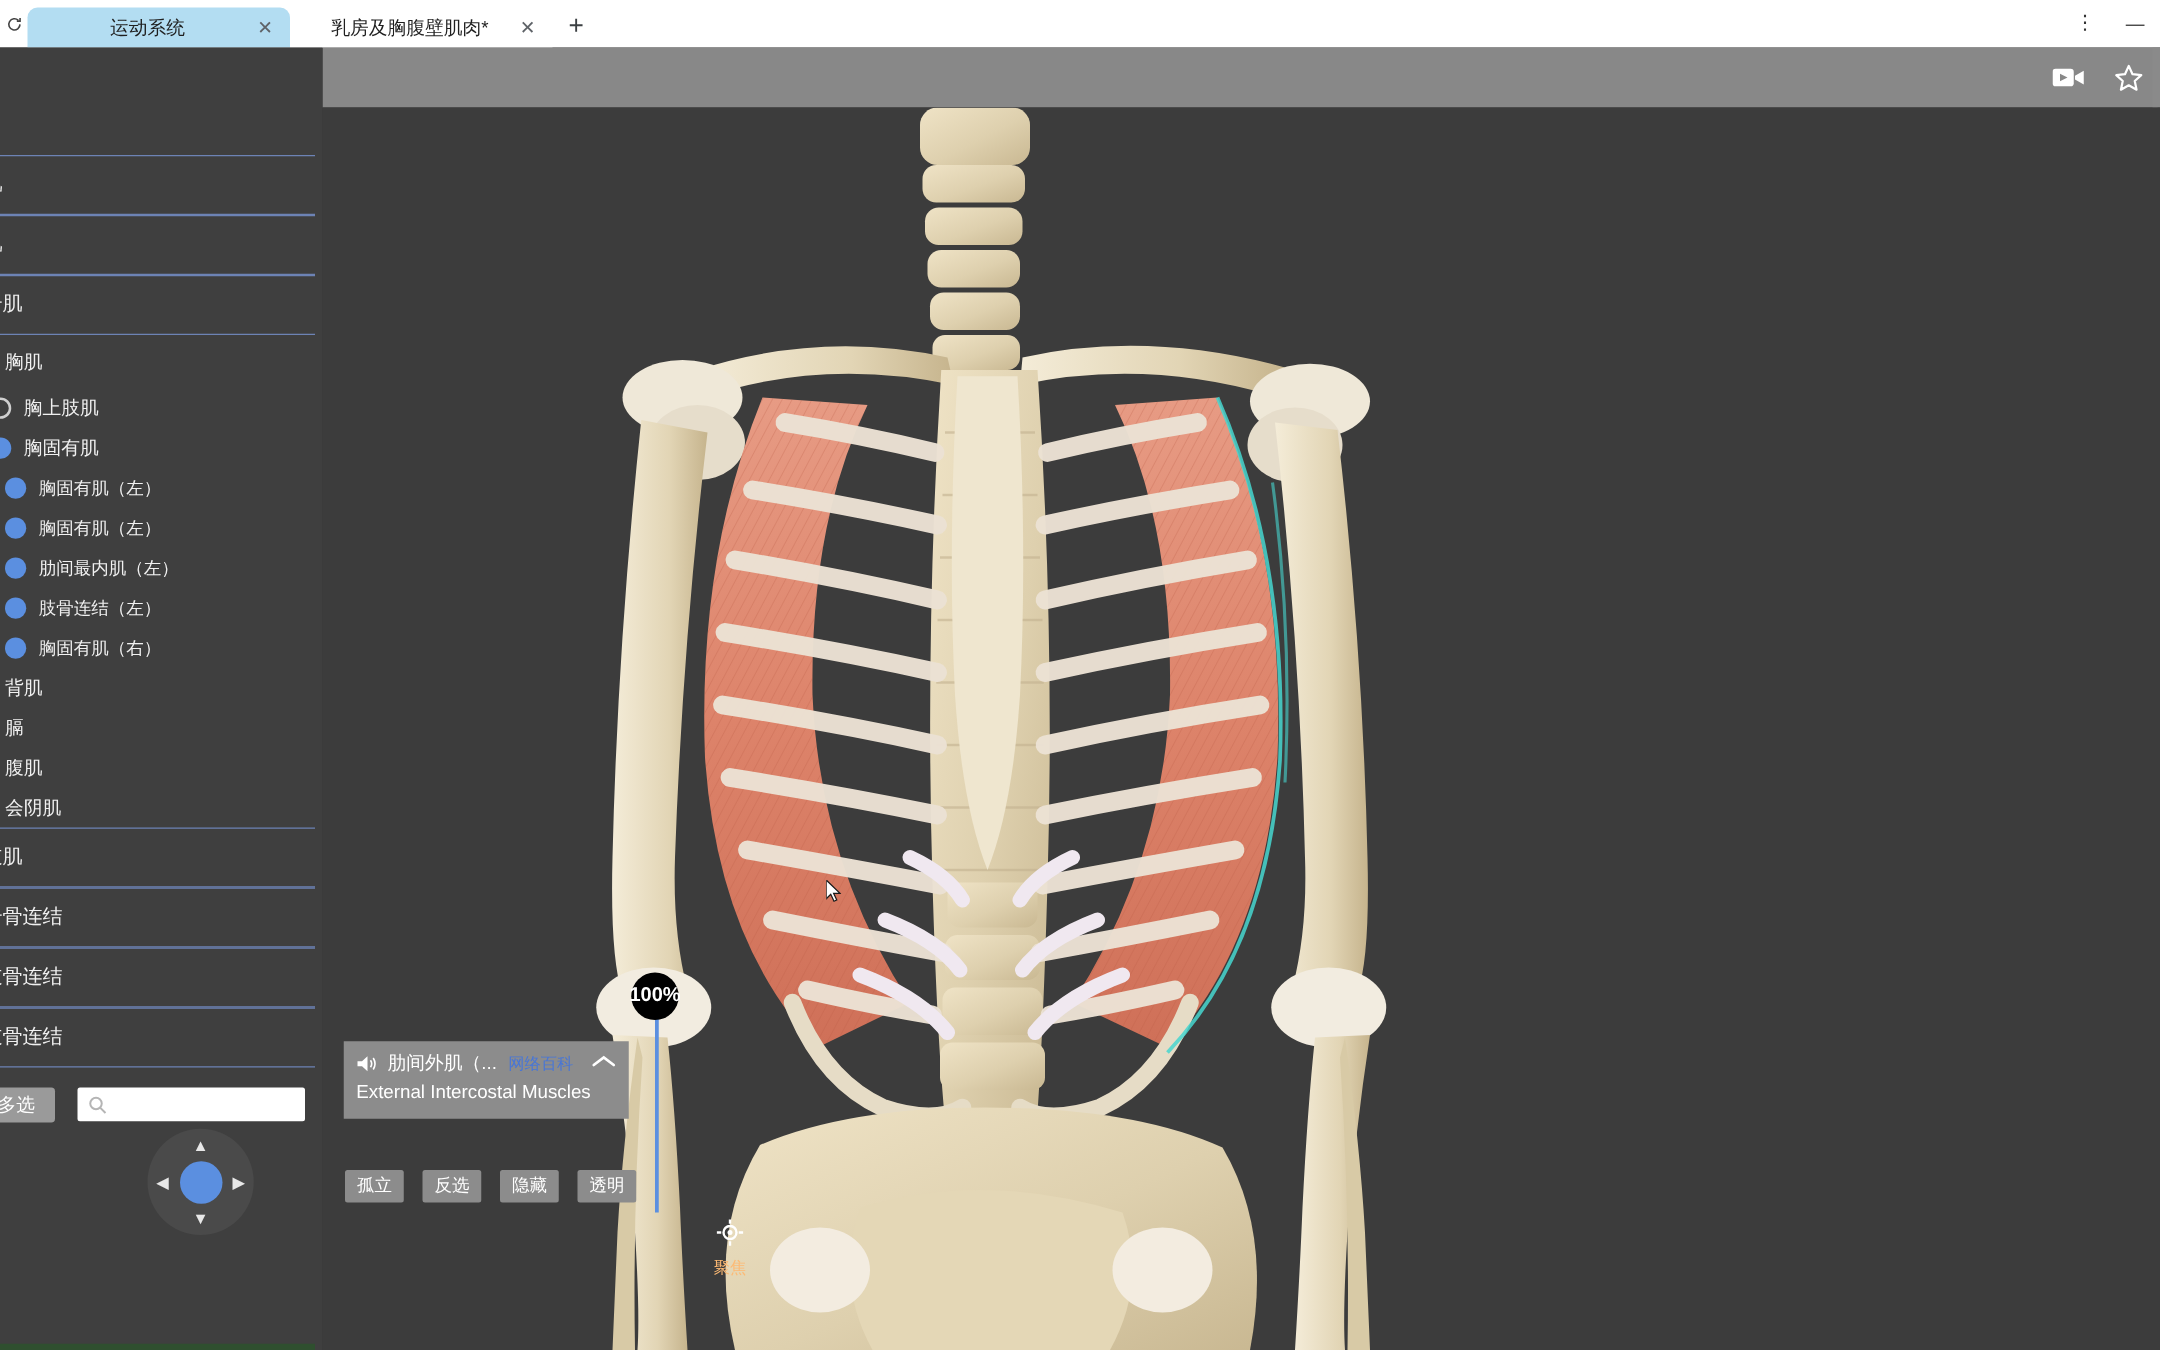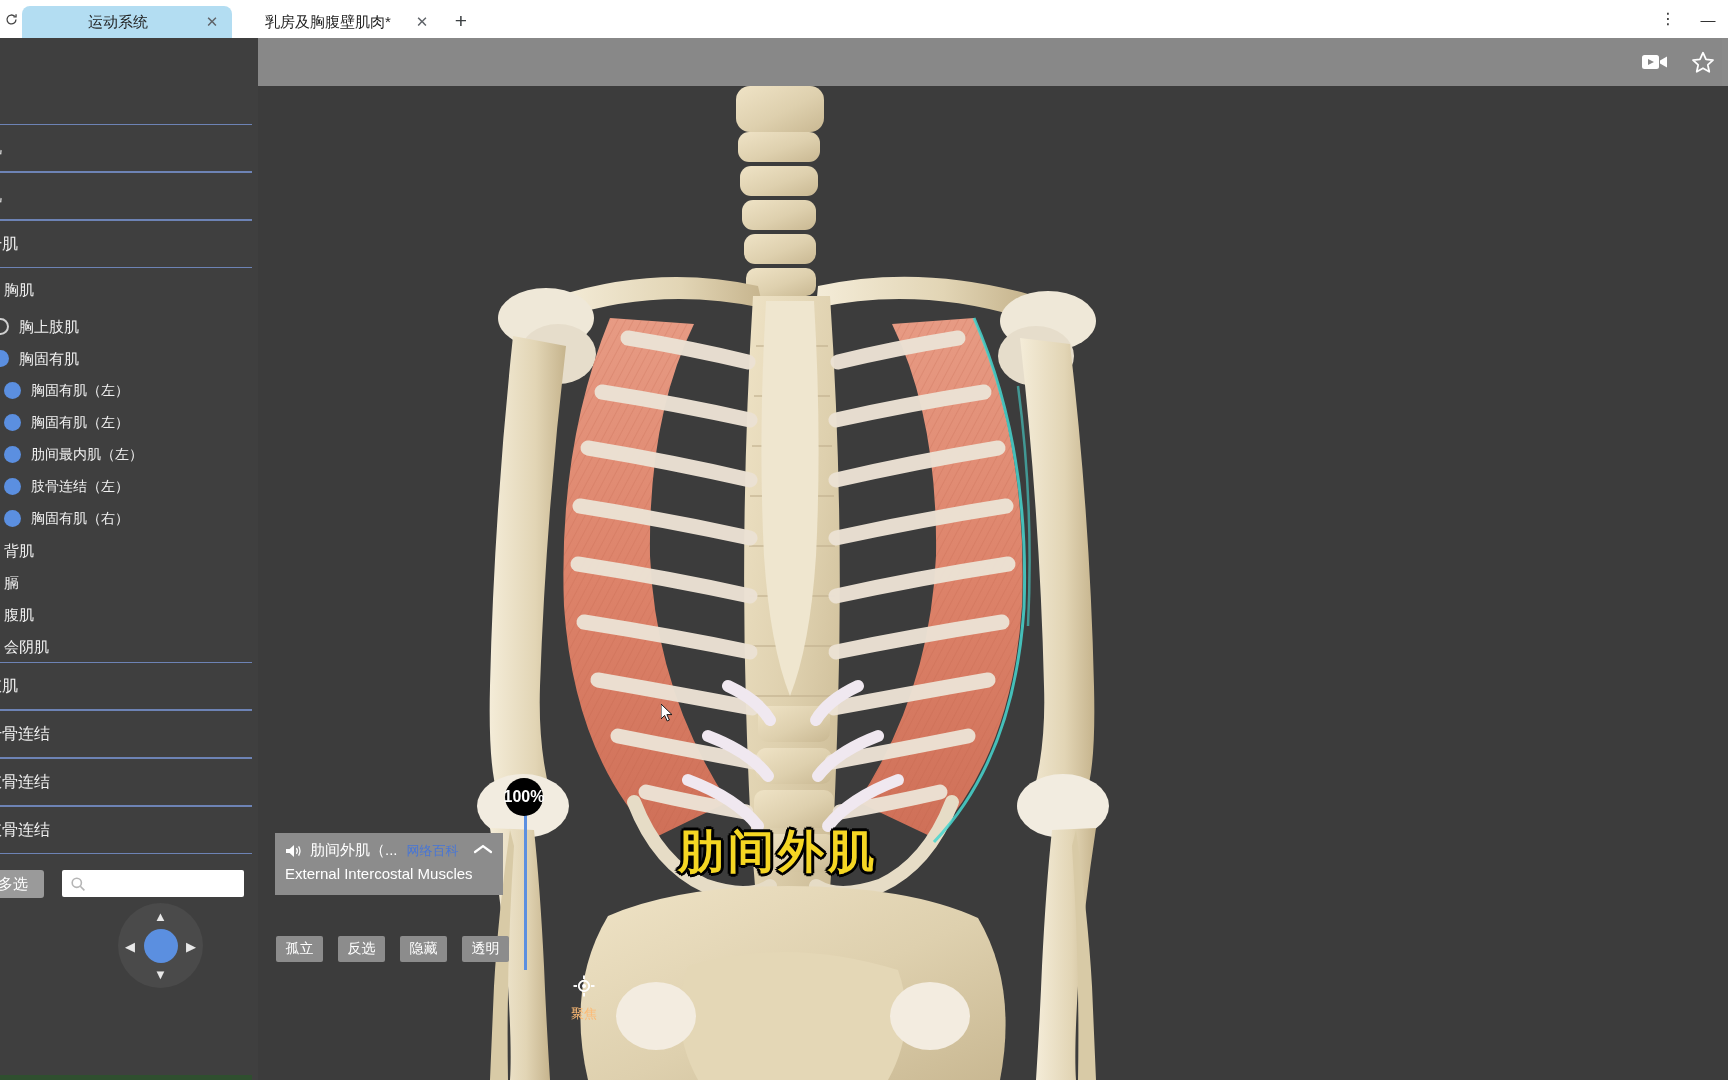--- a/index.html
+++ b/index.html
@@ -576,21 +576,20 @@
 
     <div class="opacity-slider">
       <div class="opacity-track"></div>
       <div class="opacity-knob">100%</div>
     </div>
 
     <svg class="cursor-arrow" viewBox="0 0 12 18">
       <path d="M0 0 L0 15 L3.6 11.4 L6.2 17 L8.4 16 L5.9 10.6 L11 10.6 Z" fill="#ffffff" stroke="#1a1a1a" stroke-width="1"></path>
     </svg>
 
-    <div class="model-label">肋间外肌</div>
 
     <div class="infopanel">
       <div class="info-row1">
         <span class="speaker">
           <svg width="18" height="16" viewBox="0 0 18 16">
             <path d="M1 6 H4.6 L9 2 V14 L4.6 10 H1 Z" fill="#ffffff"></path>
             <path d="M11.4 5.2 Q13.3 8 11.4 10.8" stroke="#ffffff" stroke-width="1.3" fill="none"></path>
             <path d="M13.6 3.4 Q16.4 8 13.6 12.6" stroke="#ffffff" stroke-width="1.3" fill="none"></path>
           </svg>
         </span>

